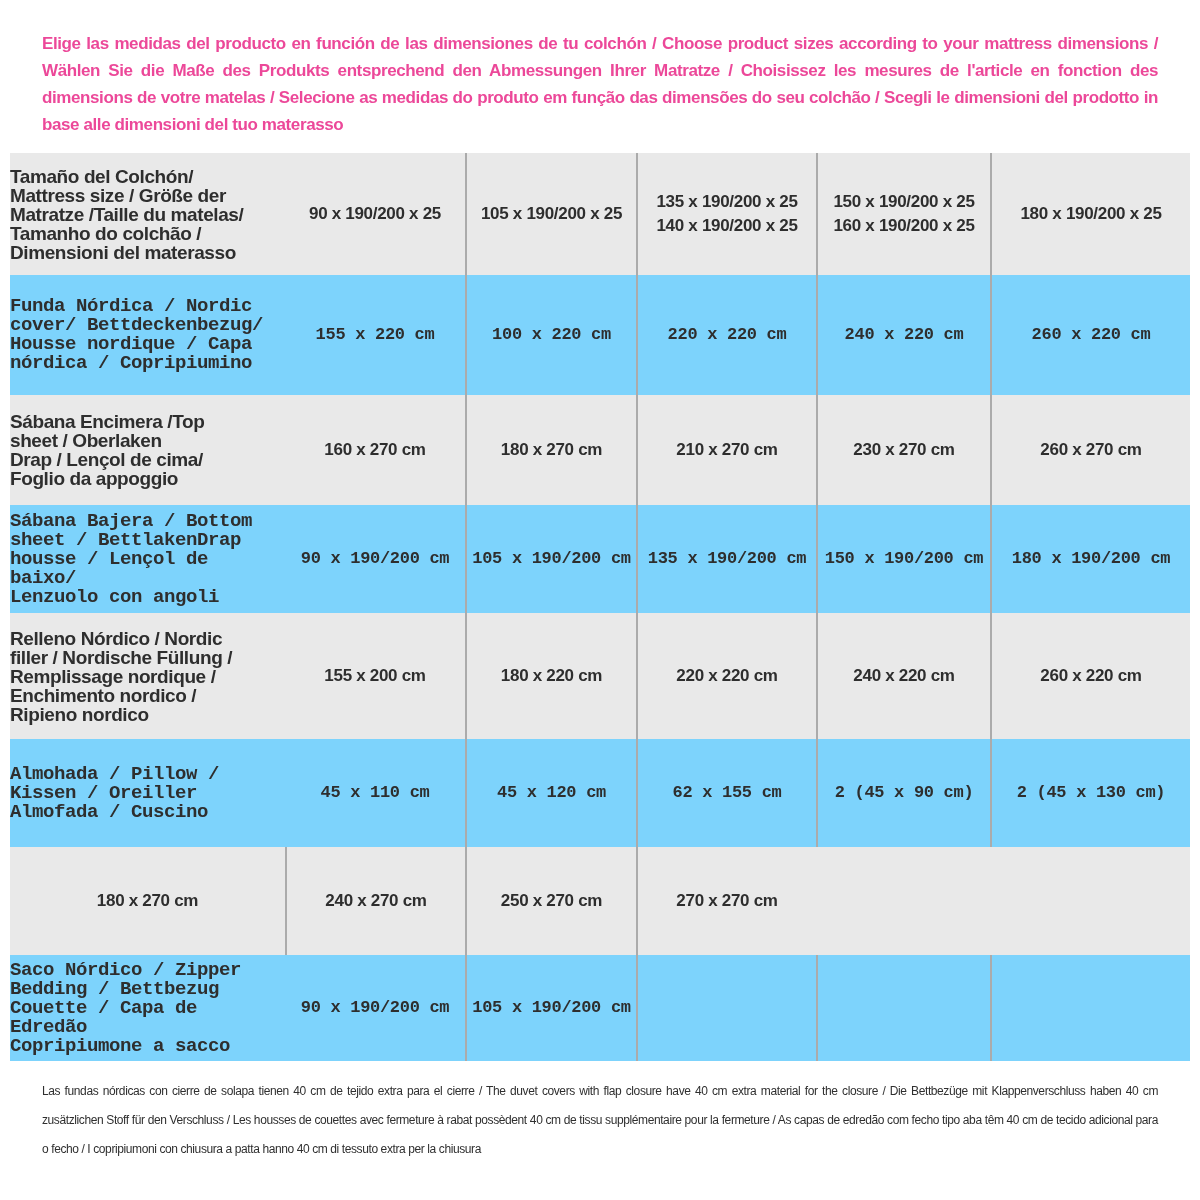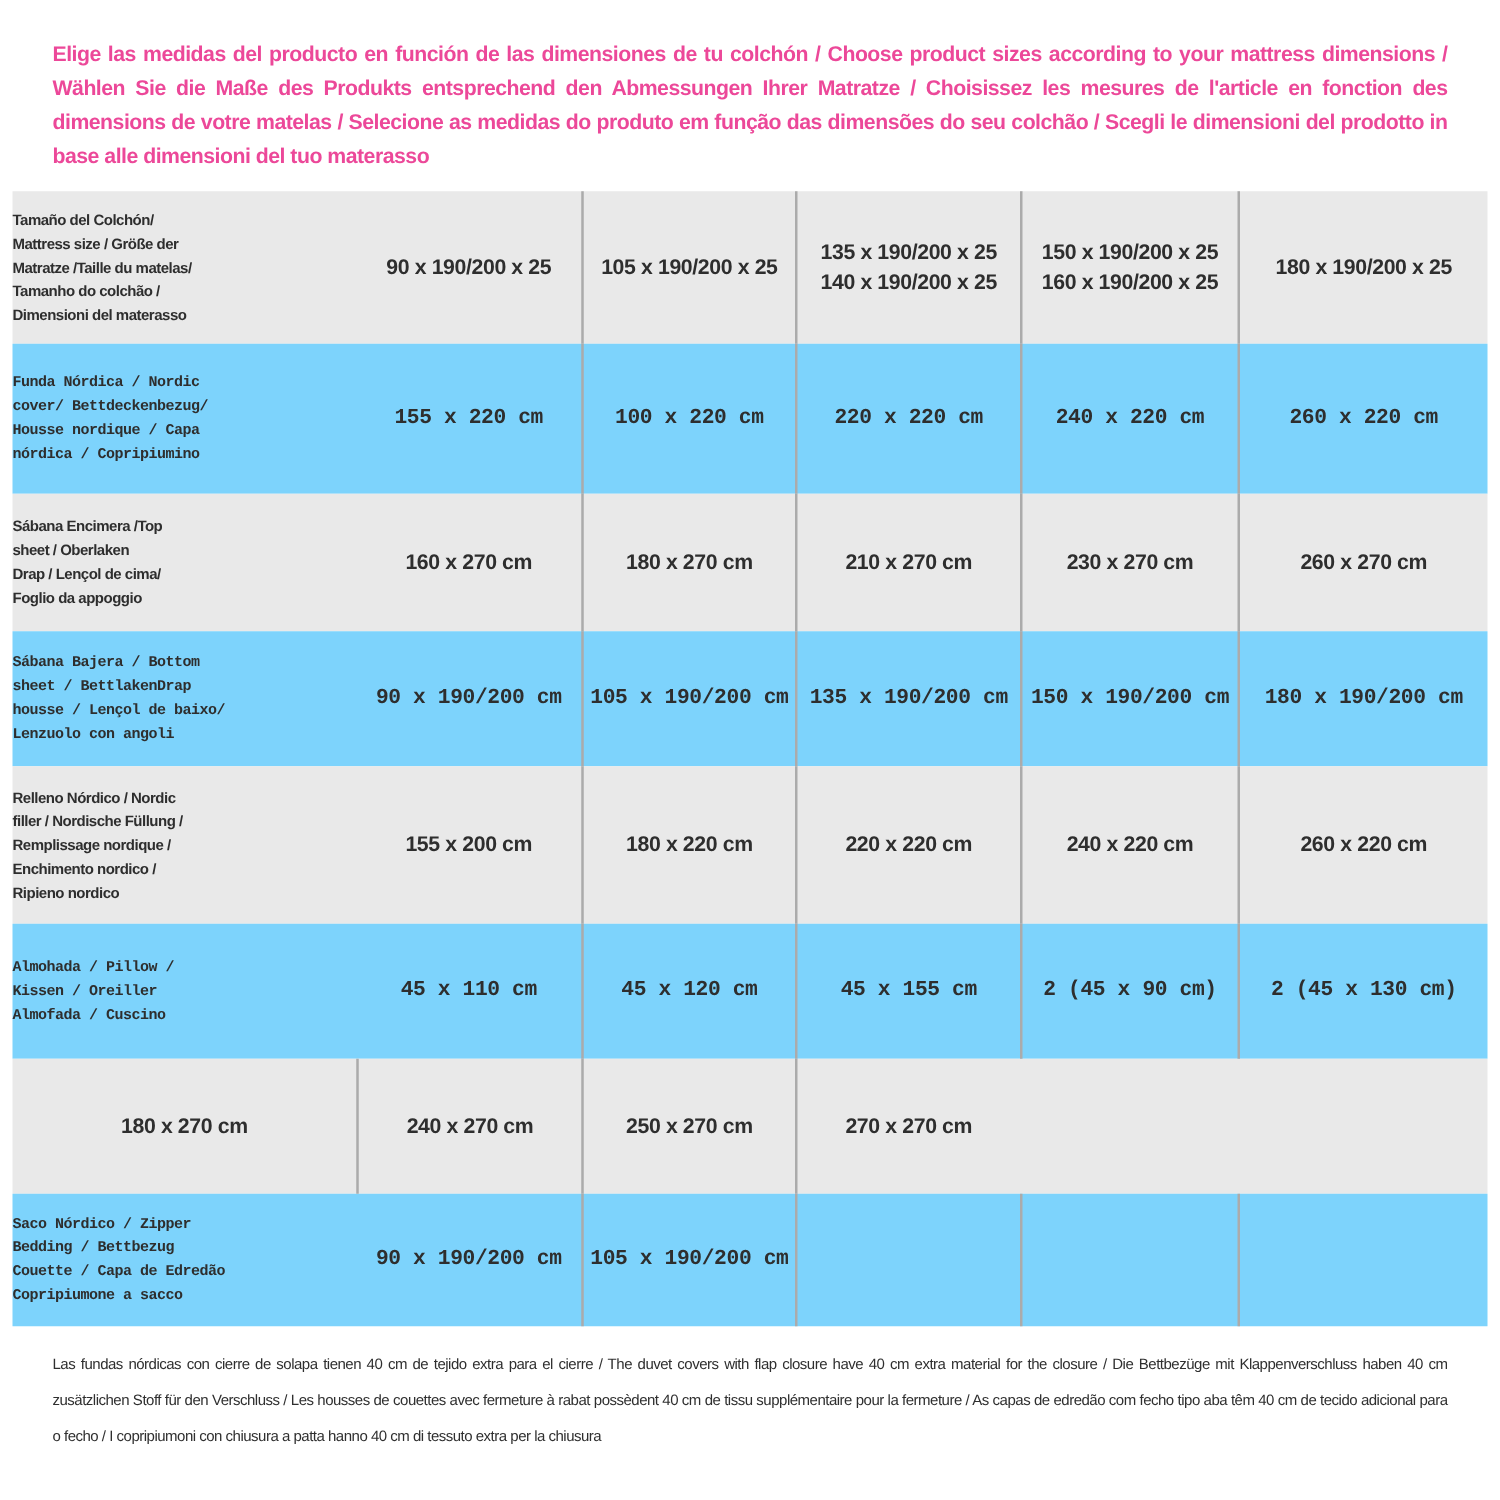--- a/index.html
+++ b/index.html
@@ -49,21 +49,21 @@
   .cell {
     display: flex;
     align-items: center;
     box-sizing: border-box;
     font-weight: bold;
     white-space: pre-line;
   }
   .cell.label {
     justify-content: flex-start;
     padding-right: 8px;
-    font-size: 12px;
+    font-size: 19px;
     line-height: 19px;
     letter-spacing: -0.4px;
     color: #2e2e2e;
   }
   .cell.val {
     justify-content: center;
     text-align: center;
     font-size: 17px;
     line-height: 24px;
     letter-spacing: -0.3px;
@@ -152,21 +152,21 @@
       <div class="cell val sep"><span>240 x 220 cm</span></div>
       <div class="cell val sep"><span>260 x 220 cm</span></div>
     </div>
 
     <div class="row white r5">
       <div class="cell label"><span>Almohada  / Pillow /
 Kissen / Oreiller
 Almofada / Cuscino</span></div>
       <div class="cell val"><span>45 x 110 cm</span></div>
       <div class="cell val sep"><span>45 x 120 cm</span></div>
-      <div class="cell val sep"><span>45 x 155 cm</span></div>
+      <div class="cell val sep"><span>62 x 155 cm</span></div>
       <div class="cell val sep"><span>2 (45 x 90 cm)</span></div>
       <div class="cell val sep"><span>2 (45 x 130 cm)</span></div>
     </div>
 
     <div class="row grey r6">
       <div class="cell val"><span>180 x 270 cm</span></div>
       <div class="cell val sep"><span>240 x 270 cm</span></div>
       <div class="cell val sep"><span>250 x 270 cm</span></div>
       <div class="cell val sep"><span>270 x 270 cm</span></div>
     </div>

